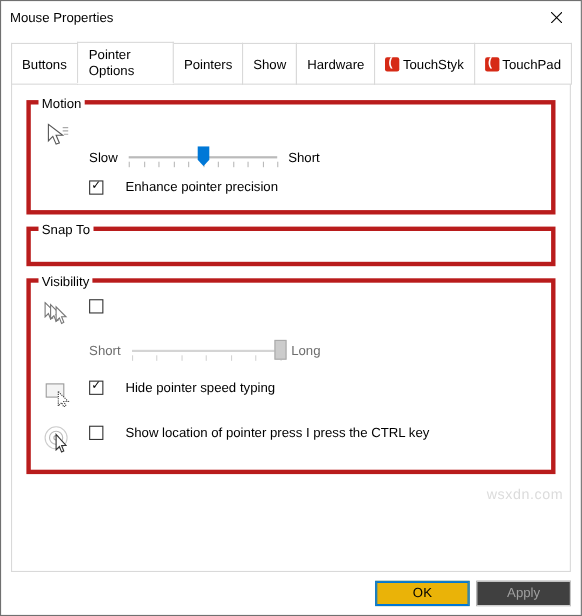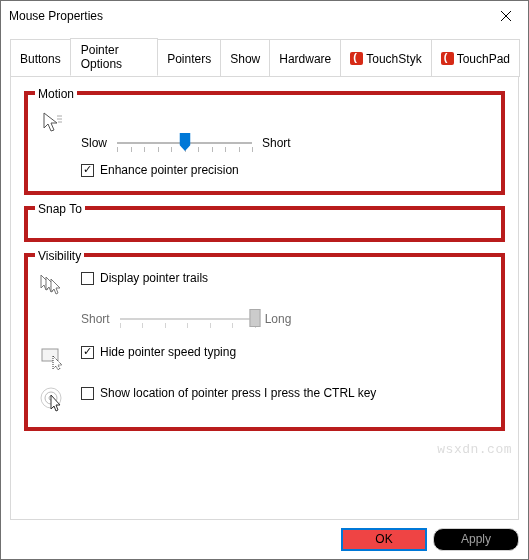--- a/index.html
+++ b/index.html
@@ -90,51 +90,50 @@
   .slider-ticks { position: absolute; left: 0; right: 0; top: 14px; height: 6px; }
   .slider-tick { position: absolute; width: 1px; height: 5px; background: #bababa; }
   .slider-thumb {
     position: absolute; top: 0; width: 11px; height: 18px; transform: translateX(-50%);
   }
   .slider-label { color: #000; }
   .slider-disabled .slider-label { color: #6d6d6d; }
   .slider-disabled .slider-track, .slider-disabled .slider-tick { background: #d4d4d4; }
   .slider-disabled .rect-thumb { background: #ccc; }
 
-  .chk-row { display: flex; align-items: flex-end; gap: 6px; }
+  .chk-row { display: flex; align-items: flex-end; gap: 20px; }
   .chk {
     width: 13px; height: 13px; border: 1px solid #333; flex: none;
     display: flex; align-items: center; justify-content: center;
     margin-top: 1px;
   }
   .chk.checked::after {
     content: "✓"; font-size: 11px; line-height: 1; color: #000; position: relative; top: -1px;
   }
   .chk-label { line-height: 14px; }
 
   .rect-thumb {
     width: 11px; height: 18px; background: #ccc; border: 1px solid #aaa;
   }
 
   .footer {
     display: flex; justify-content: flex-end; gap: 6px;
     padding: 8px 9px;
   }
   .btn {
-    width: 86px; height: 23px; border: 1px solid #adadad; background: #ef4444;
+    width: 86px; height: 23px; border: 1px solid #adadad; background: #eab308;
     font-size: 12px; text-align: center; line-height: 21px;
   }
   .btn.default { border: 1px solid #0078d7; box-shadow: inset 0 0 0 1px #0078d7; }
-  .btn.disabled { color: #a0a0a0; background: #000000; border-color: #d0d0d0; border-radius: 10px; }
+  .btn.disabled { color: #a0a0a0; background: #404040; border-color: #d0d0d0; }
 
   .watermark {
     position: absolute; right: 6px; bottom: 62px;
     color: #dcdcdc; font-size: 13px; pointer-events: none;
     letter-spacing: 0.5px;
-    font-family: Liberation Mono, monospace;
   }
 </style>
 </head>
 <body>
 
 <div class="window">
 
   <div class="titlebar">
     <div class="titlebar-title">Mouse Properties</div>
     <div class="close-btn">
@@ -237,21 +236,20 @@
                     <path d="M1 1 L1 14 L4 11 L6 16 L8 15 L6 10 L10 10 Z"></path>
                     <path d="M6 3 L6 16 L9 13 L11 18 L13 17 L11 12 L15 12 Z"></path>
                     <path d="M11 5 L11 18 L14 15 L16 20 L18 19 L16 14 L20 14 Z"></path>
                   </g>
                 </svg>
             </div>
           </div>
           <div style="flex:1">
             <div class="chk-row" style="margin-bottom:6px">
               <div class="chk"></div>
-              <span class="chk-label">Display pointer trails</span>
             </div>
             <div class="slider-row slider-disabled">
               <span class="slider-label">Short</span>
               <div class="slider-rail">
                 <div class="slider-track"></div>
                 <div class="slider-ticks">
                   <div class="slider-tick" style="left:0%"></div>
                     <div class="slider-tick" style="left:16.6%"></div>
                   <div class="slider-tick" style="left:33.3%"></div>
                     <div class="slider-tick" style="left:50%"></div>

